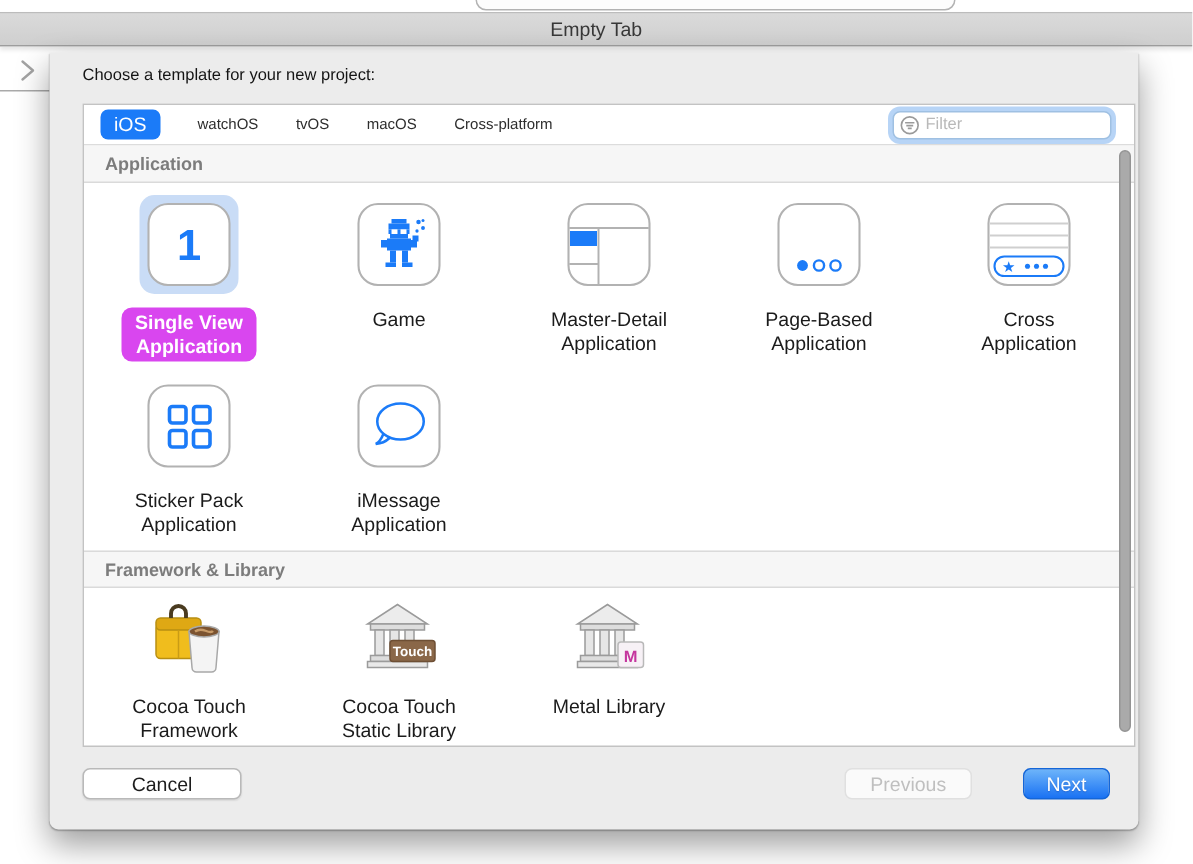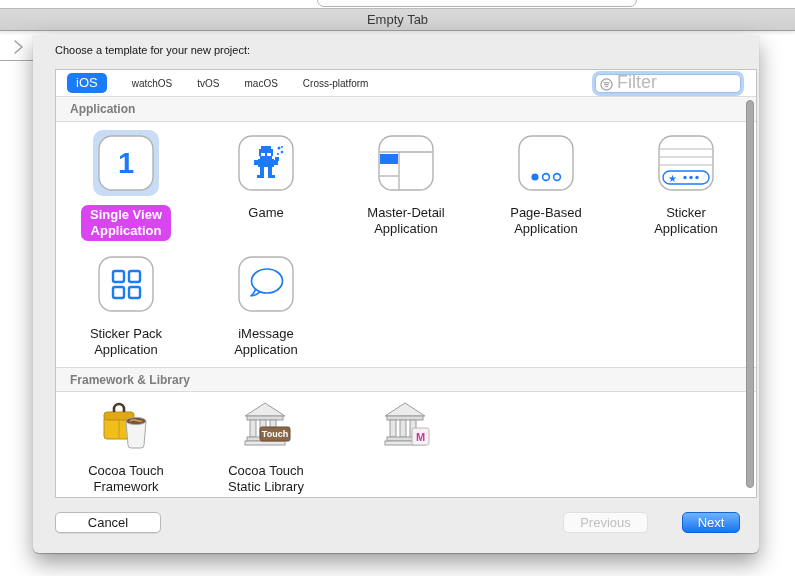--- a/index.html
+++ b/index.html
@@ -30,21 +30,21 @@
   
   .panel { position:absolute; top:34px; left:22px; width:702px; height:429px;
     background:#fff; border:1px solid #c3c3c3; overflow:hidden; }
 
   .tabs-row { height:27px; border-bottom:1px solid #dcdcdc; display:flex; align-items:center; padding:0 11px; background:#fff; }
   .tab-pill { background:#1b7bf8; color:#fff; font-size:13px; padding:2px 9px 3px; border-radius:5px; cursor:default; }
   .tab { font-size:10px; color:#2d2d2d; margin-left:25px; cursor:default; }
   .filter-wrap { margin-left:auto; position:relative; margin-right:4px; }
   .filter-wrap svg { position:absolute; left:5px; top:4px; }
   input.filter { width:146px; height:19px; border:1px solid #9fc0e2; border-radius:5px;
-    padding:0 5px 1px 21px; font-size:18px; outline:none; color:#333;
+    padding:0 5px 1px 21px; font-size:11px; outline:none; color:#333;
     box-shadow:0 0 0 3px rgba(124,176,238,0.55); }
   input.filter::placeholder { color:#b9b9b9; }
 
   .section-header { height:25px; background:#f6f6f6; border-bottom:1px solid #dadada;
     display:flex; align-items:center; padding-left:14px;
     font-size:12px; font-weight:bold; color:#7c7c7c; }
   .section-header.with-top { border-top:1px solid #dadada; }
 
   .grid { display:flex; flex-wrap:wrap; padding-top:7px; }
   .item { width:20%; display:flex; flex-direction:column; align-items:center; padding-bottom:9px; }
@@ -199,21 +199,21 @@
             <line x1="2" y1="22" x2="54" y2="22" stroke="#cfcfcf" stroke-width="1.3"></line>
             <line x1="2" y1="30" x2="54" y2="30" stroke="#cfcfcf" stroke-width="1.3"></line>
             <rect x="5" y="36" width="46" height="13" rx="6.5" fill="none" stroke="#1b7bf8" stroke-width="1.4"></rect>
             <text x="10" y="46.5" font-size="10" fill="#1b7bf8">★</text>
             <circle cx="27" cy="42.5" r="1.7" fill="#1b7bf8"></circle>
               <circle cx="33" cy="42.5" r="1.7" fill="#1b7bf8"></circle>
               <circle cx="39" cy="42.5" r="1.7" fill="#1b7bf8"></circle>
           </svg>
         </div>
         <div class="item-label">
-          <span>Sticker</span><br>
+          <span>Cross</span><br>
           <span>Application</span>
         </div>
       </div>
 
       <div class="item">
         <div class="icon-slot">
           <svg width="56" height="56" viewBox="0 0 56 56">
             <rect x="1" y="1" width="54" height="54" rx="13" fill="#fff" stroke="#b2b2b2" stroke-width="1.4"></rect>
             <g fill="none" stroke="#1b7bf8" stroke-width="2.4">
               <rect x="15" y="15" width="11" height="11" rx="2"></rect>
@@ -295,20 +295,24 @@
             <rect x="8" y="15" width="36" height="4" fill="#dddddd" stroke="#9b9b9b" stroke-width="1"></rect>
             <rect x="11" y="19" width="6" height="17" fill="#e6e6e6" stroke="#9b9b9b" stroke-width="1"></rect>
             <rect x="21" y="19" width="6" height="17" fill="#e6e6e6" stroke="#9b9b9b" stroke-width="1"></rect>
             <rect x="31" y="19" width="6" height="17" fill="#e6e6e6" stroke="#9b9b9b" stroke-width="1"></rect>
             <rect x="8" y="36" width="36" height="4" fill="#dddddd" stroke="#9b9b9b" stroke-width="1"></rect>
             <rect x="6" y="40" width="40" height="4" fill="#e9e9e9" stroke="#9b9b9b" stroke-width="1"></rect>
             <rect x="33" y="27" width="17" height="17" rx="2" fill="#f7f1f6" stroke="#b9b9b9" stroke-width="1"></rect>
             <text x="41.5" y="40" text-anchor="middle" font-size="11" font-weight="bold" fill="#c5369e">M</text>
           </svg>
         </div>
+        <div class="item-label">
+          <span>Metal Library</span><br>
+          <span></span>
+        </div>
       </div>
     </div>
 
     <div class="scroll-thumb"></div>
   </div>
 
   <button class="btn btn-cancel">Cancel</button>
   <button class="btn btn-previous" disabled="">Previous</button>
   <button class="btn btn-next">Next</button>
 </div>

